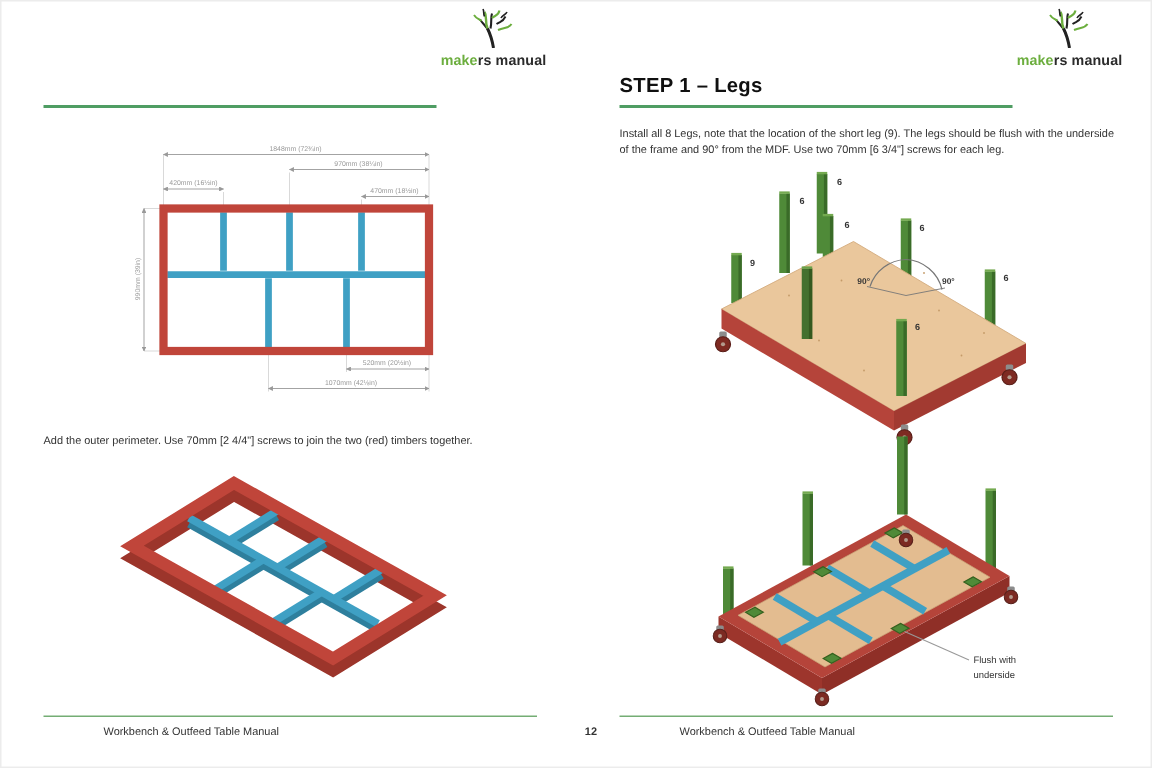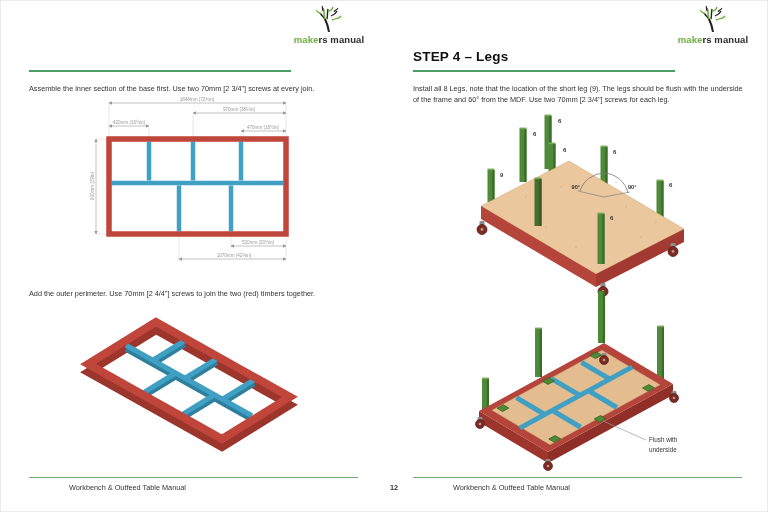--- a/index.html
+++ b/index.html
@@ -43,21 +43,20 @@
         <path d="M8,10 C6,8 5,9 3,6" stroke="#6cae3e" stroke-width="1.3" fill="none"></path>
         <path d="M18,12 C21,10 22,11 24,7" stroke="#222" stroke-width="1.3" fill="none"></path>
         <path d="M19,16 C24,14 26,15 28,12" stroke="#6cae3e" stroke-width="1.4" fill="none"></path>
         <path d="M10,7 C9,5 10,4 9,2" stroke="#222" stroke-width="1.1" fill="none"></path>
         <path d="M21,8 C22,6 24,6 25,4" stroke="#222" stroke-width="1.1" fill="none"></path>
       </svg>
       <div class="word"><span class="g">make</span><span>rs manual</span></div>
     </div>
 
     <div class="rule"></div>
-    <div class="body-text intro">Assemble the inner section of the base first. Use two 70mm [2 3/4"] screws at every join.</div>
 
     <svg width="225" height="180" viewBox="0 0 225 180" style="left:85px;top:92px;">
       <defs>
         <marker id="ar" viewBox="0 0 10 10" refX="9" refY="5" markerWidth="5.5" markerHeight="5.5" orient="auto-start-reverse">
           <path d="M0,0 L10,5 L0,10 z" fill="#999"></path>
         </marker>
       </defs>
 
       <g stroke="#ccc" stroke-width="0.5">
         <path d="M23,10 V44 M200,10 V168 M107,22 V44 M63,35 V44 M155,40 V44"></path>
@@ -140,23 +139,23 @@
         <path d="M15,8 C17,6 19,7 20,3" stroke="#6cae3e" stroke-width="1.4" fill="none"></path>
         <path d="M8,10 C6,8 5,9 3,6" stroke="#6cae3e" stroke-width="1.3" fill="none"></path>
         <path d="M18,12 C21,10 22,11 24,7" stroke="#222" stroke-width="1.3" fill="none"></path>
         <path d="M19,16 C24,14 26,15 28,12" stroke="#6cae3e" stroke-width="1.4" fill="none"></path>
         <path d="M10,7 C9,5 10,4 9,2" stroke="#222" stroke-width="1.1" fill="none"></path>
         <path d="M21,8 C22,6 24,6 25,4" stroke="#222" stroke-width="1.1" fill="none"></path>
       </svg>
       <div class="word"><span class="g">make</span><span>rs manual</span></div>
     </div>
 
-    <div class="step-title">STEP 4 – Legs</div>
+    <div class="step-title">STEP 1 – Legs</div>
     <div class="rule"></div>
-    <div class="body-text intro">Install all 8 Legs, note that the location of the short leg (9). The legs should be flush with the underside of the frame and 60° from the MDF. Use two 70mm [2 3/4"] screws for each leg.</div>
+    <div class="body-text intro">Install all 8 Legs, note that the location of the short leg (9). The legs should be flush with the underside of the frame and 90° from the MDF. Use two 70mm [6 3/4"] screws for each leg.</div>
 
     <svg width="300" height="200" viewBox="0 0 300 200" style="left:71px;top:106px;">
 
       <g>
         <g transform="translate(31.5,63)">
             <rect width="7" height="32" fill="#4f8a38"></rect>
             <rect x="4.8" width="2.2" height="32" fill="#3a6b28"></rect>
             <rect y="-1.4" width="7" height="1.6" fill="#74aa50"></rect>
           </g>
         <g transform="translate(63.5,22)">

